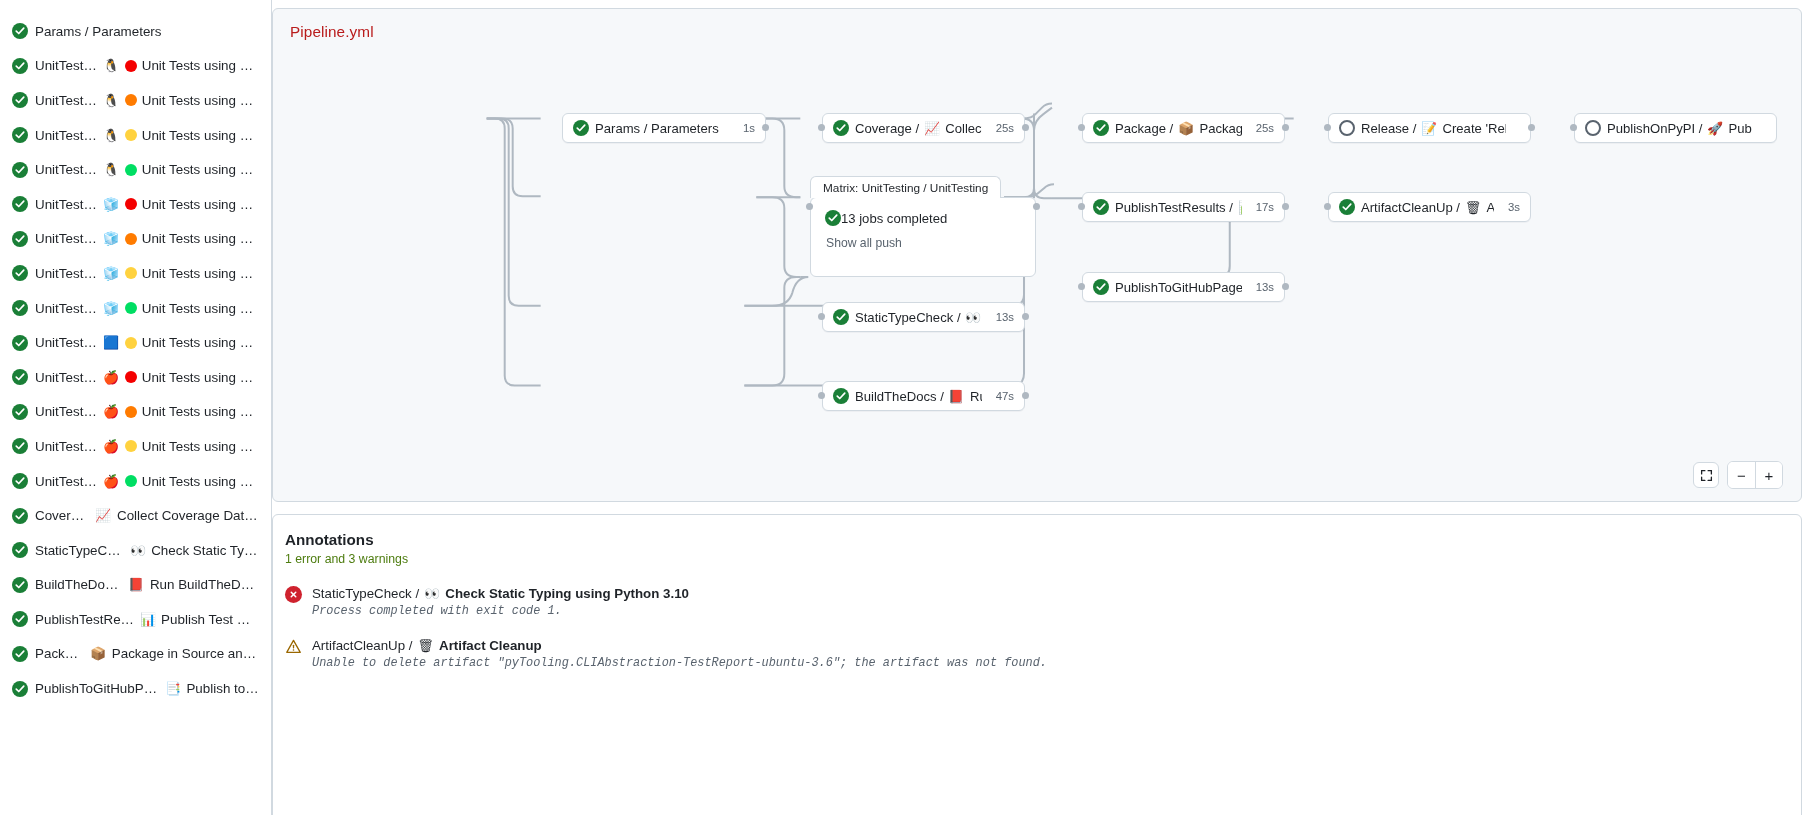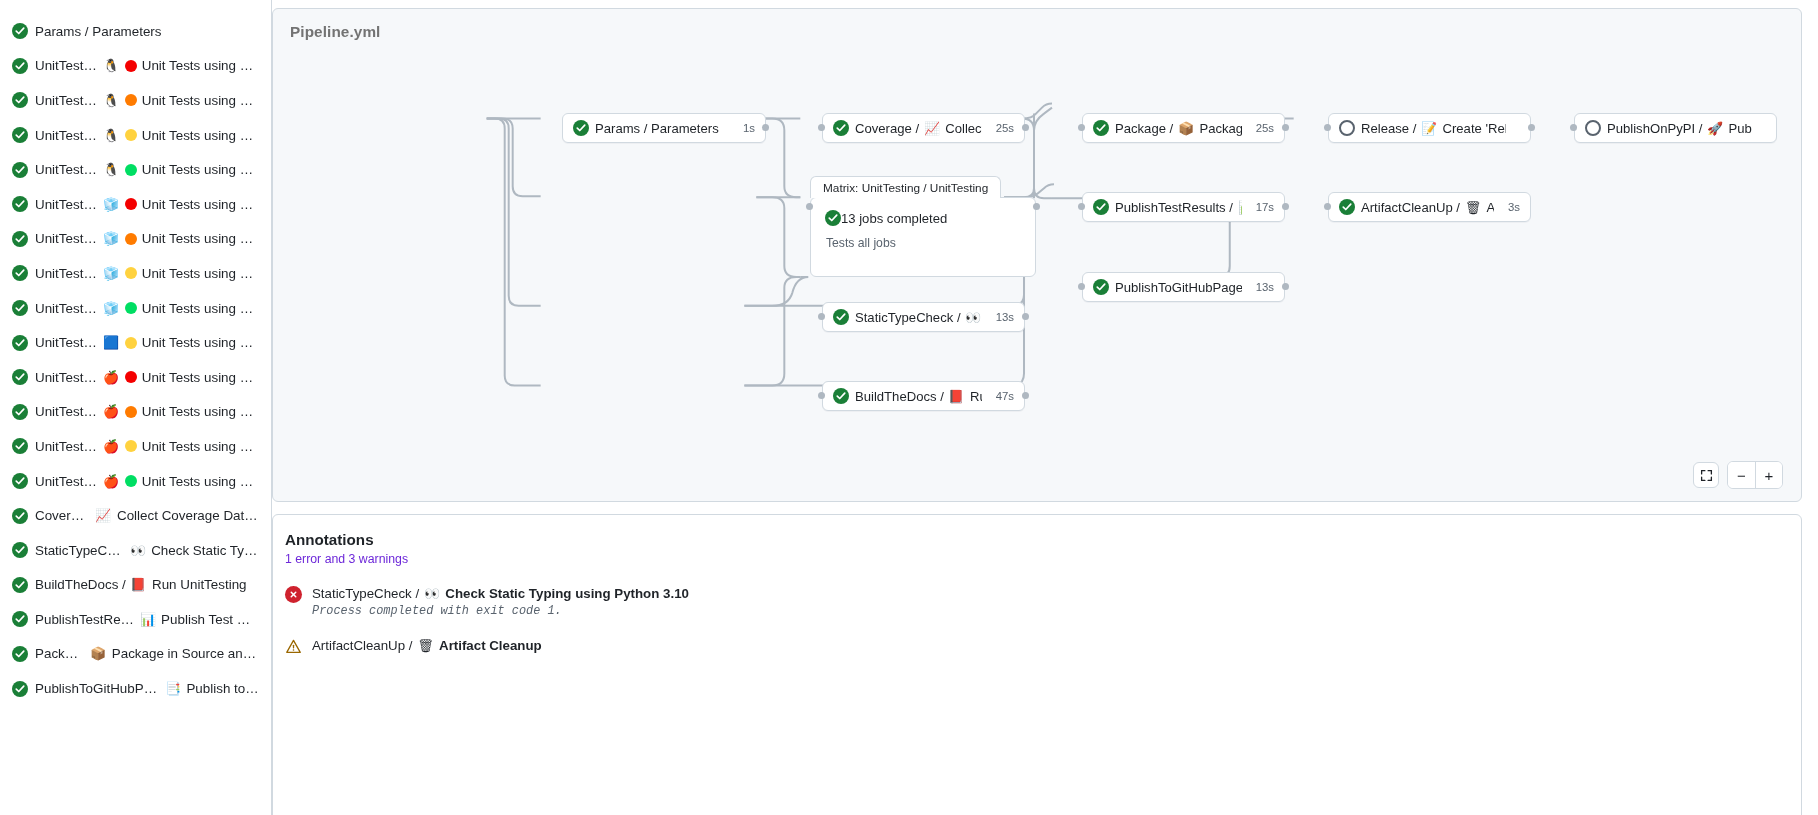--- a/index.html
+++ b/index.html
@@ -88,21 +88,21 @@
   .graph-card {
     position: relative;
     margin-left: 0;
     height: 494px;
     background: #f6f8fa;
     border: 1px solid #d1d9e0;
     border-radius: 6px;
     overflow: hidden;
   }
   .graph-head { padding: 14px 0 0 17px; }
-  .graph-title { font-size: 15.3px; font-weight: 700; color: #737373; letter-spacing: .1px;}
+  .graph-title { font-size: 15.3px; font-weight: 400; color: #b91c1c; letter-spacing: .1px;}
   .graph-sub { font-size: 12.2px; color: #59636e; margin-top: 3px; }
 
   .canvas { position: absolute; inset: 0; }
   .edges { position: absolute; left:0; top:0; width:100%; height:100%; pointer-events:none; }
 
   .node {
     position: absolute;
     height: 30px;
     background: #ffffff;
     border: 1px solid #d1d9e0;
@@ -172,21 +172,21 @@
   .ann-card {
     margin-top: 12px;
     border: 1px solid #d1d9e0;
     border-radius: 6px;
     background: #ffffff;
     height: 326px;
     padding: 16px 18px 0 12px;
     overflow: hidden;
   }
   .ann-title { font-size: 15.2px; font-weight: 600; }
-  .ann-sub { font-size: 12.3px; color:#6d28d9; margin-top: 4px; }
+  .ann-sub { font-size: 12.3px; color:#4d7c0f; margin-top: 4px; }
   .ann-row { display:flex; gap:10px; margin-top: 20px; }
   .ann-body { }
   .ann-head-line { font-size: 13.3px; color:#1f2328; display:flex; align-items:center; gap:5px; }
   .ann-head-line b { font-weight: 600; }
   .ann-msg { font-size: 11.9px; color:#59636e; margin-top: 3px; font-family: "Liberation Mono", monospace; font-style: italic; }
 </style>
 </head>
 <body>
 
 <div class="app">
@@ -398,21 +398,21 @@
         </div>
         <div class="job-item">
           <span class="ico-check">
             <svg width="10" height="10" viewBox="0 0 12 12">
               <path d="M1.5 6.2 L4.5 9 L10.5 2.6" stroke="#fff" stroke-width="2" fill="none" stroke-linecap="round" stroke-linejoin="round"></path>
             </svg>
           </span>
           <span class="job-label">
             <span class="txt">BuildTheDocs / </span>
             <span class="emoji">📕</span>
-            <span class="txt">Run UnitTesting</span>
+            <span class="txt">Run BuildTheDocs</span>
           </span>
         </div>
         <div class="job-item">
           <span class="ico-check">
             <svg width="10" height="10" viewBox="0 0 12 12">
               <path d="M1.5 6.2 L4.5 9 L10.5 2.6" stroke="#fff" stroke-width="2" fill="none" stroke-linecap="round" stroke-linejoin="round"></path>
             </svg>
           </span>
           <span class="job-label">
             <span class="txt">PublishTestResults / </span>
@@ -532,21 +532,21 @@
         <div class="matrix" style="left:537px; top:188px; width:226px; height:80px;">
           <div class="matrix-tab">Matrix: UnitTesting / UnitTesting</div>
           <div class="matrix-row">
             <span class="ico-check">
                 <svg width="10" height="10" viewBox="0 0 12 12">
                   <path d="M1.5 6.2 L4.5 9 L10.5 2.6" stroke="#fff" stroke-width="2" fill="none" stroke-linecap="round" stroke-linejoin="round"></path>
                 </svg>
               </span>
             <span>13 jobs completed</span>
           </div>
-          <div class="matrix-link">Tests all jobs</div>
+          <div class="matrix-link">Show all push</div>
         </div>
         <span class="port" style="left:533px; top:194px;"></span>
         <span class="port" style="left:760px; top:194px;"></span>
 
         <div class="node" style="left:549px; top:293px; width:203px;">
           <span class="ico-check">
               <svg width="10" height="10" viewBox="0 0 12 12">
                 <path d="M1.5 6.2 L4.5 9 L10.5 2.6" stroke="#fff" stroke-width="2" fill="none" stroke-linecap="round" stroke-linejoin="round"></path>
               </svg>
             </span>
@@ -711,18 +711,19 @@
               <rect x="7.3" y="6" width="1.4" height="4" rx=".6"></rect>
               <circle cx="8" cy="11.7" r=".85"></circle>
             </svg>
         </span>
         <div class="ann-body">
           <div class="ann-head-line">
             <span>ArtifactCleanUp / </span>
               <span class="emoji">🗑</span>
               <b>Artifact Cleanup</b>
           </div>
+          <div class="ann-msg">Unable to delete artifact "pyTooling.CLIAbstraction-TestReport-ubuntu-3.6"; the artifact was not found.</div>
         </div>
       </div>
     </div>
 
   </div>
 </div>
 
 </body></html>

